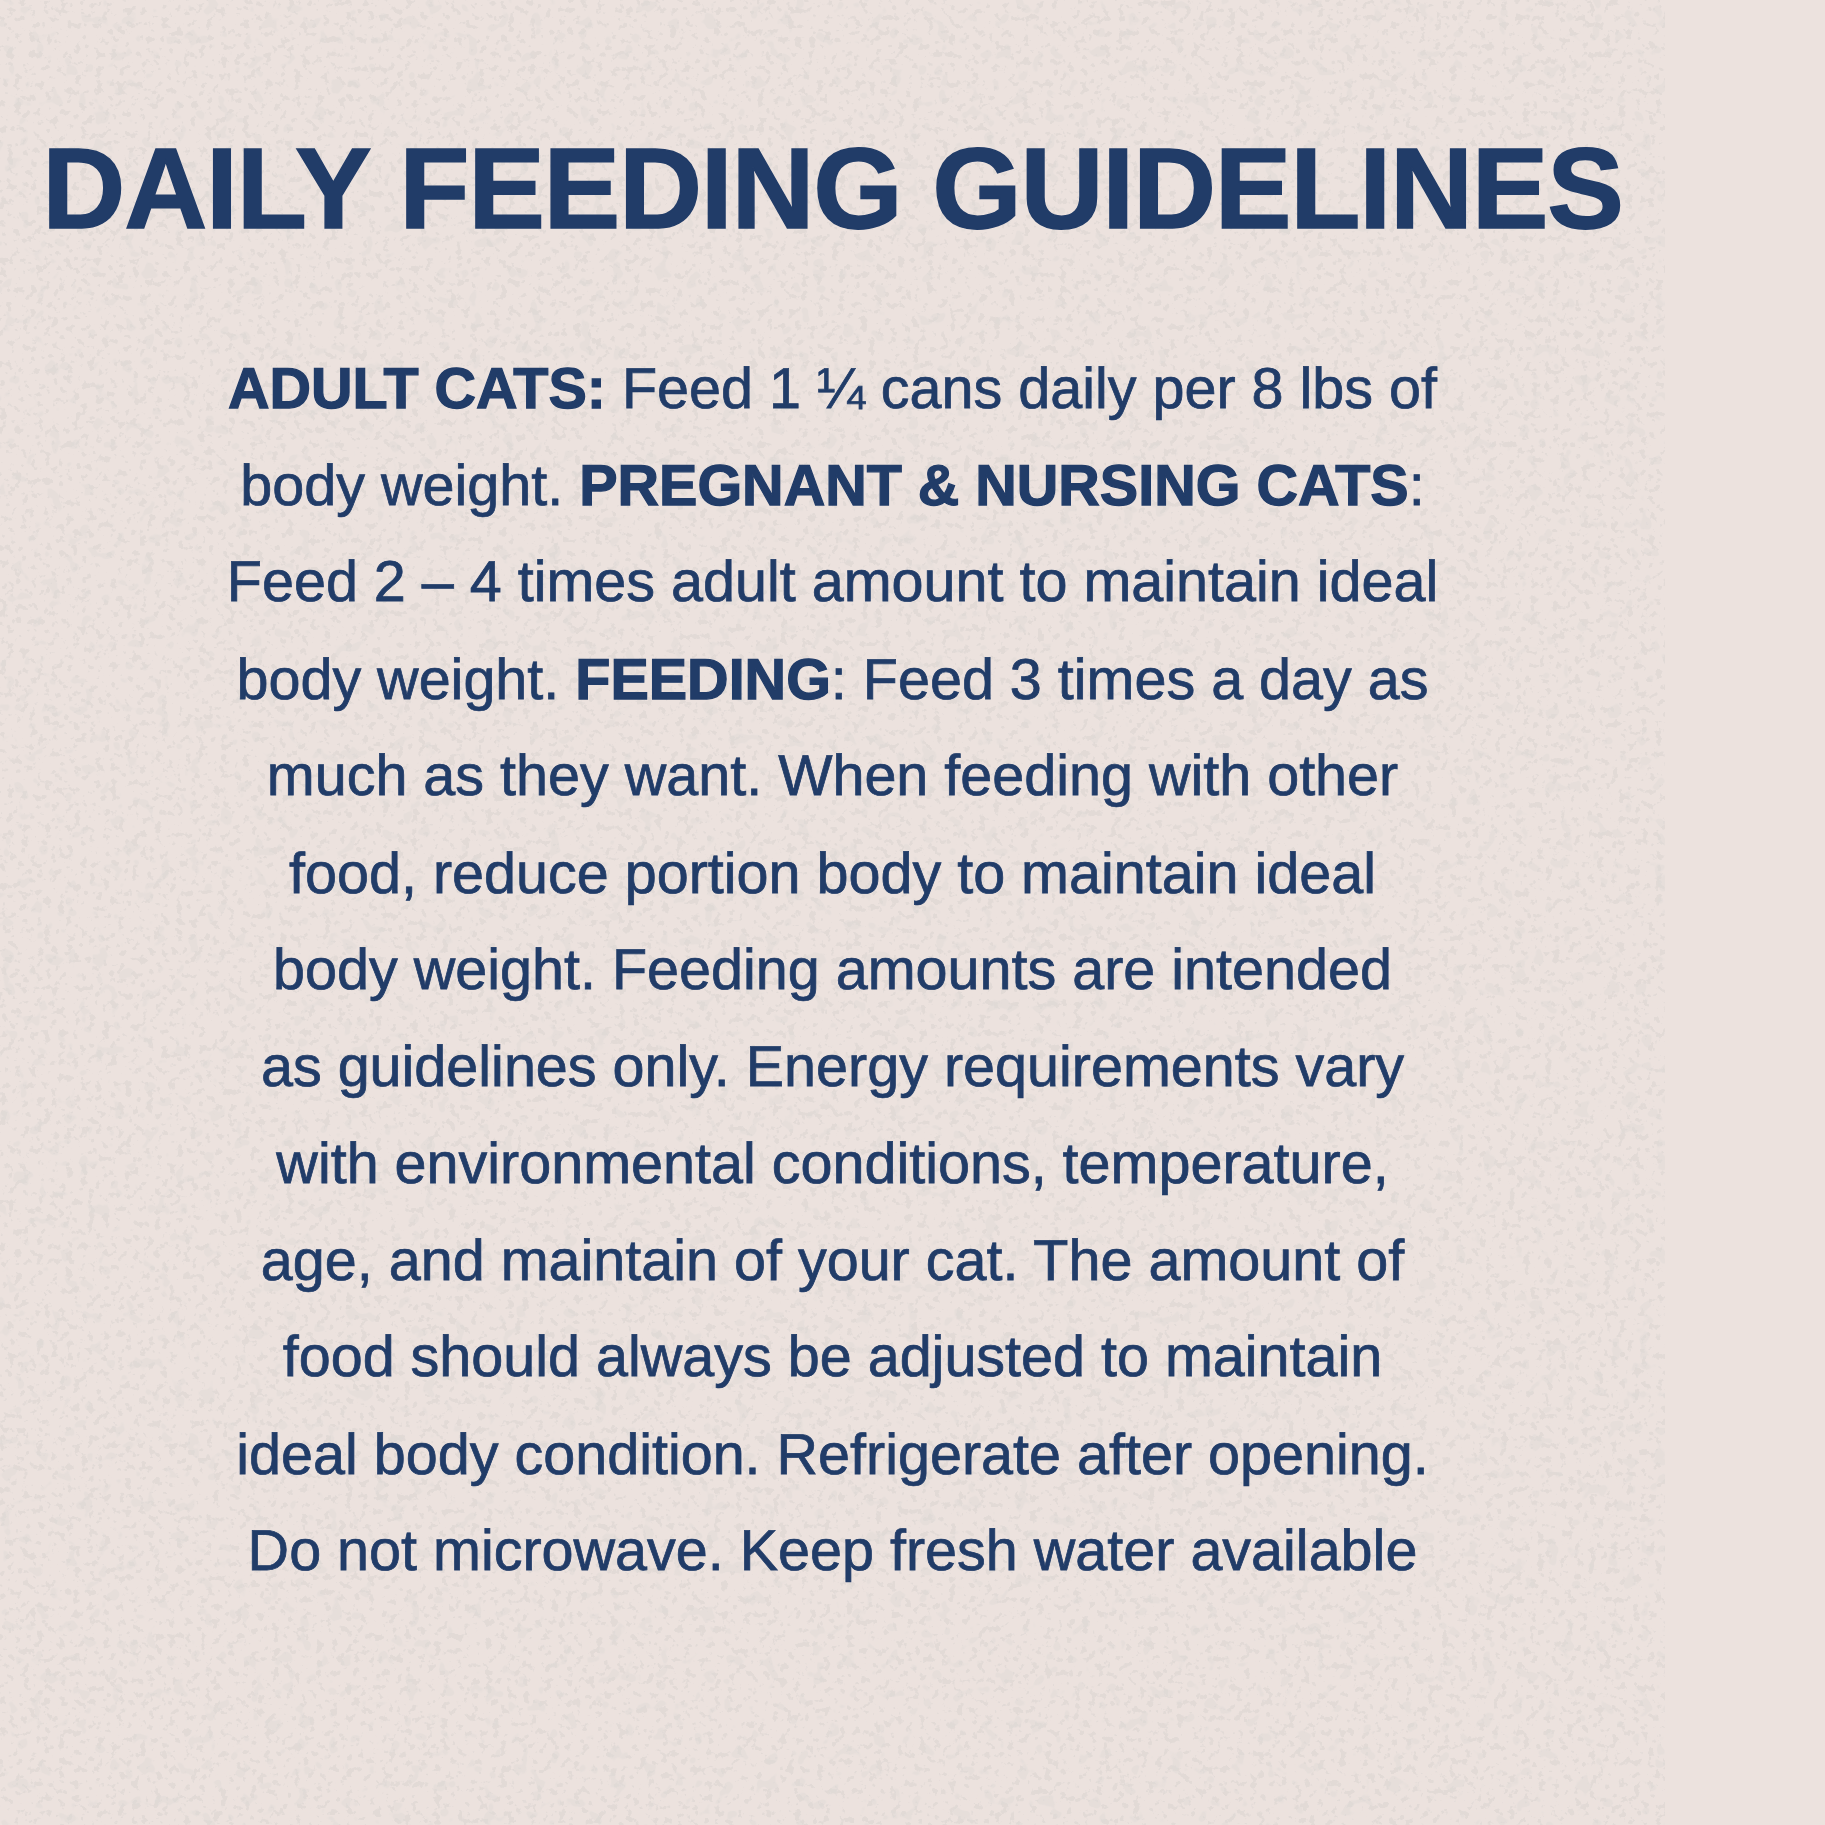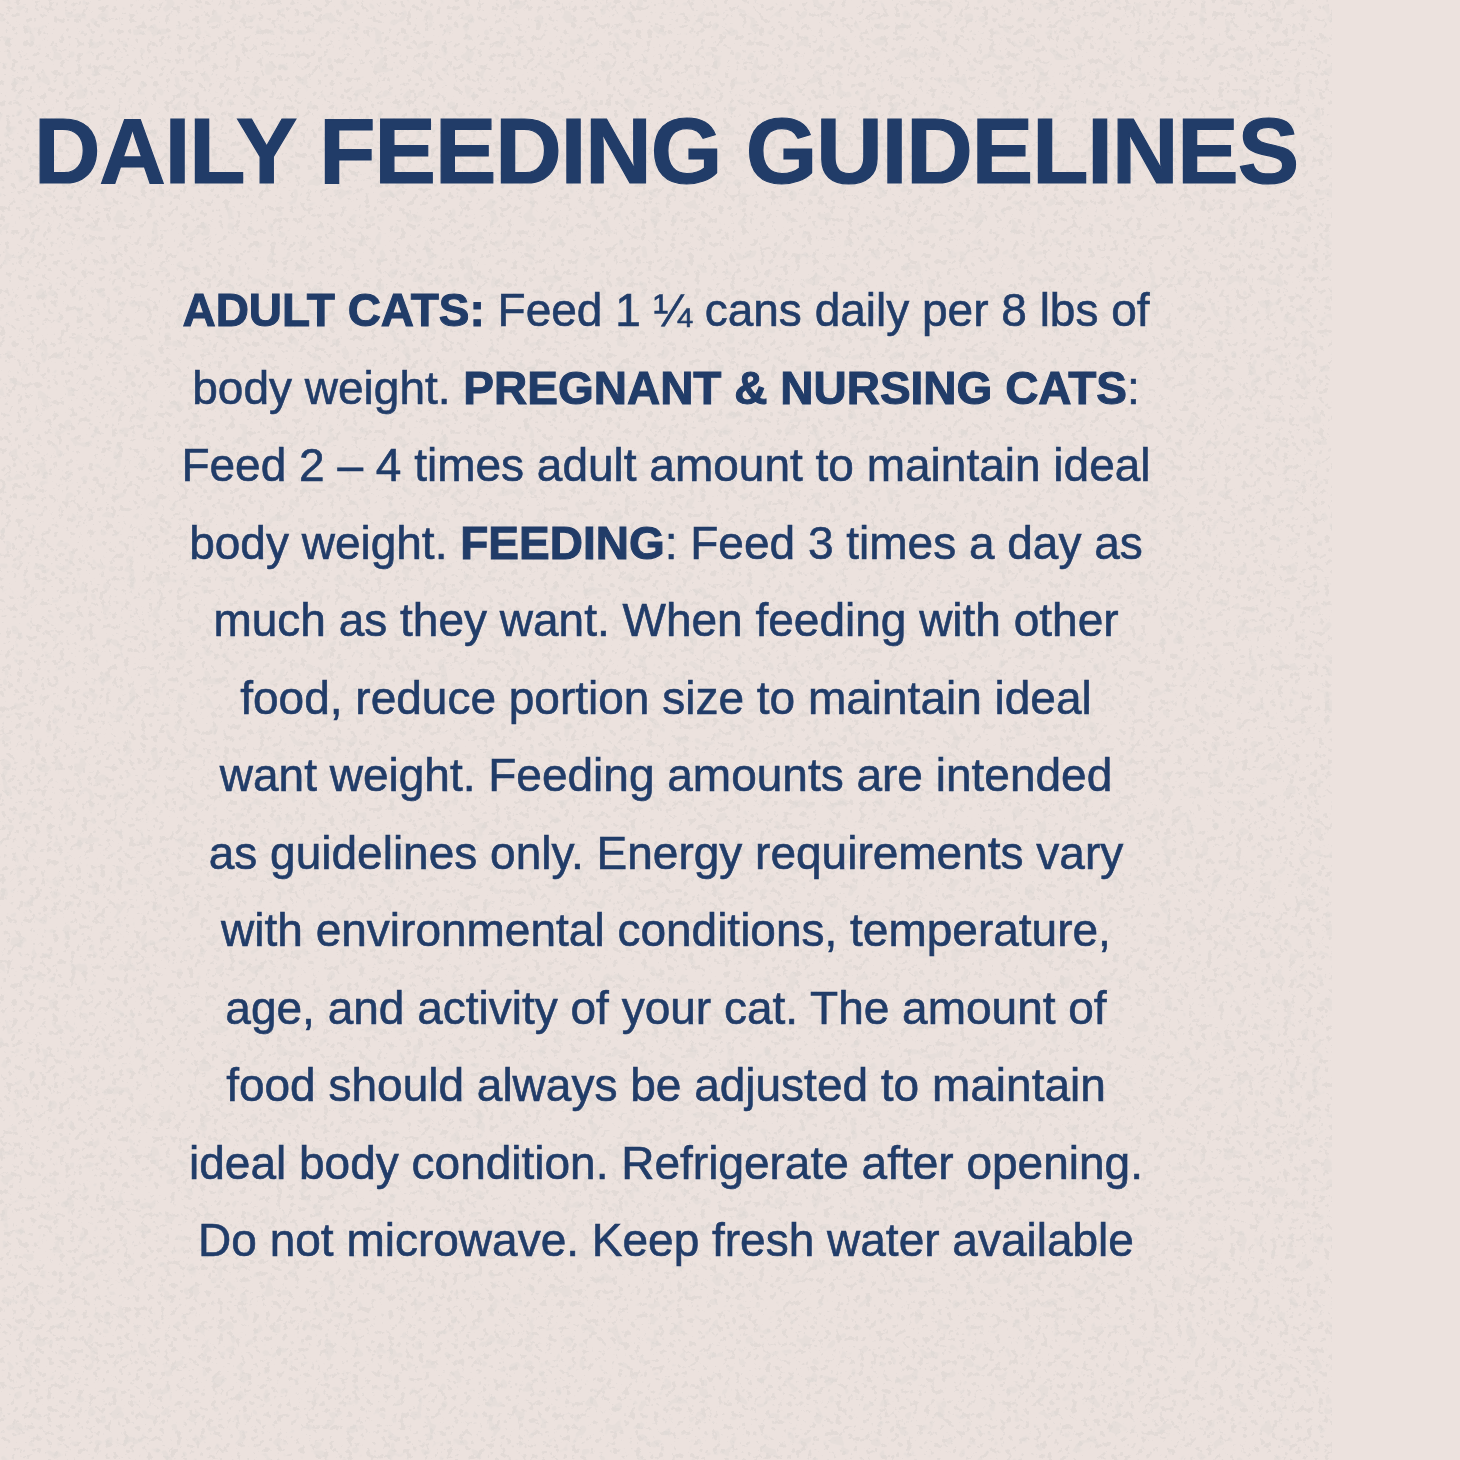--- a/index.html
+++ b/index.html
@@ -88,24 +88,24 @@
   </svg>
 
   <div class="content">
     <h1 class="title">DAILY FEEDING GUIDELINES</h1>
     <div class="paragraph" id="paragraph">
         <div class="line"><span class="b">ADULT CATS:</span><span> Feed 1 ¼ cans daily per 8 lbs of</span></div>
         <div class="line"><span>body weight. </span><span class="b">PREGNANT &amp; NURSING CATS</span><span>:</span></div>
         <div class="line"><span>Feed 2 – 4 times adult amount to maintain ideal</span></div>
         <div class="line"><span>body weight. </span><span class="b">FEEDING</span><span>: Feed 3 times a day as</span></div>
         <div class="line"><span>much as they want. When feeding with other</span></div>
-        <div class="line"><span>food, reduce portion size to maintain ideal</span></div>
-        <div class="line"><span>want weight. Feeding amounts are intended</span></div>
+        <div class="line"><span>food, reduce portion body to maintain ideal</span></div>
+        <div class="line"><span>body weight. Feeding amounts are intended</span></div>
         <div class="line"><span>as guidelines only. Energy requirements vary</span></div>
         <div class="line"><span>with environmental conditions, temperature,</span></div>
-        <div class="line"><span>age, and activity of your cat. The amount of</span></div>
+        <div class="line"><span>age, and maintain of your cat. The amount of</span></div>
         <div class="line"><span>food should always be adjusted to maintain</span></div>
         <div class="line"><span>ideal body condition. Refrigerate after opening.</span></div>
         <div class="line"><span>Do not microwave. Keep fresh water available</span></div>
       </div>
   </div>
 
 </div>
 
 </body></html>

